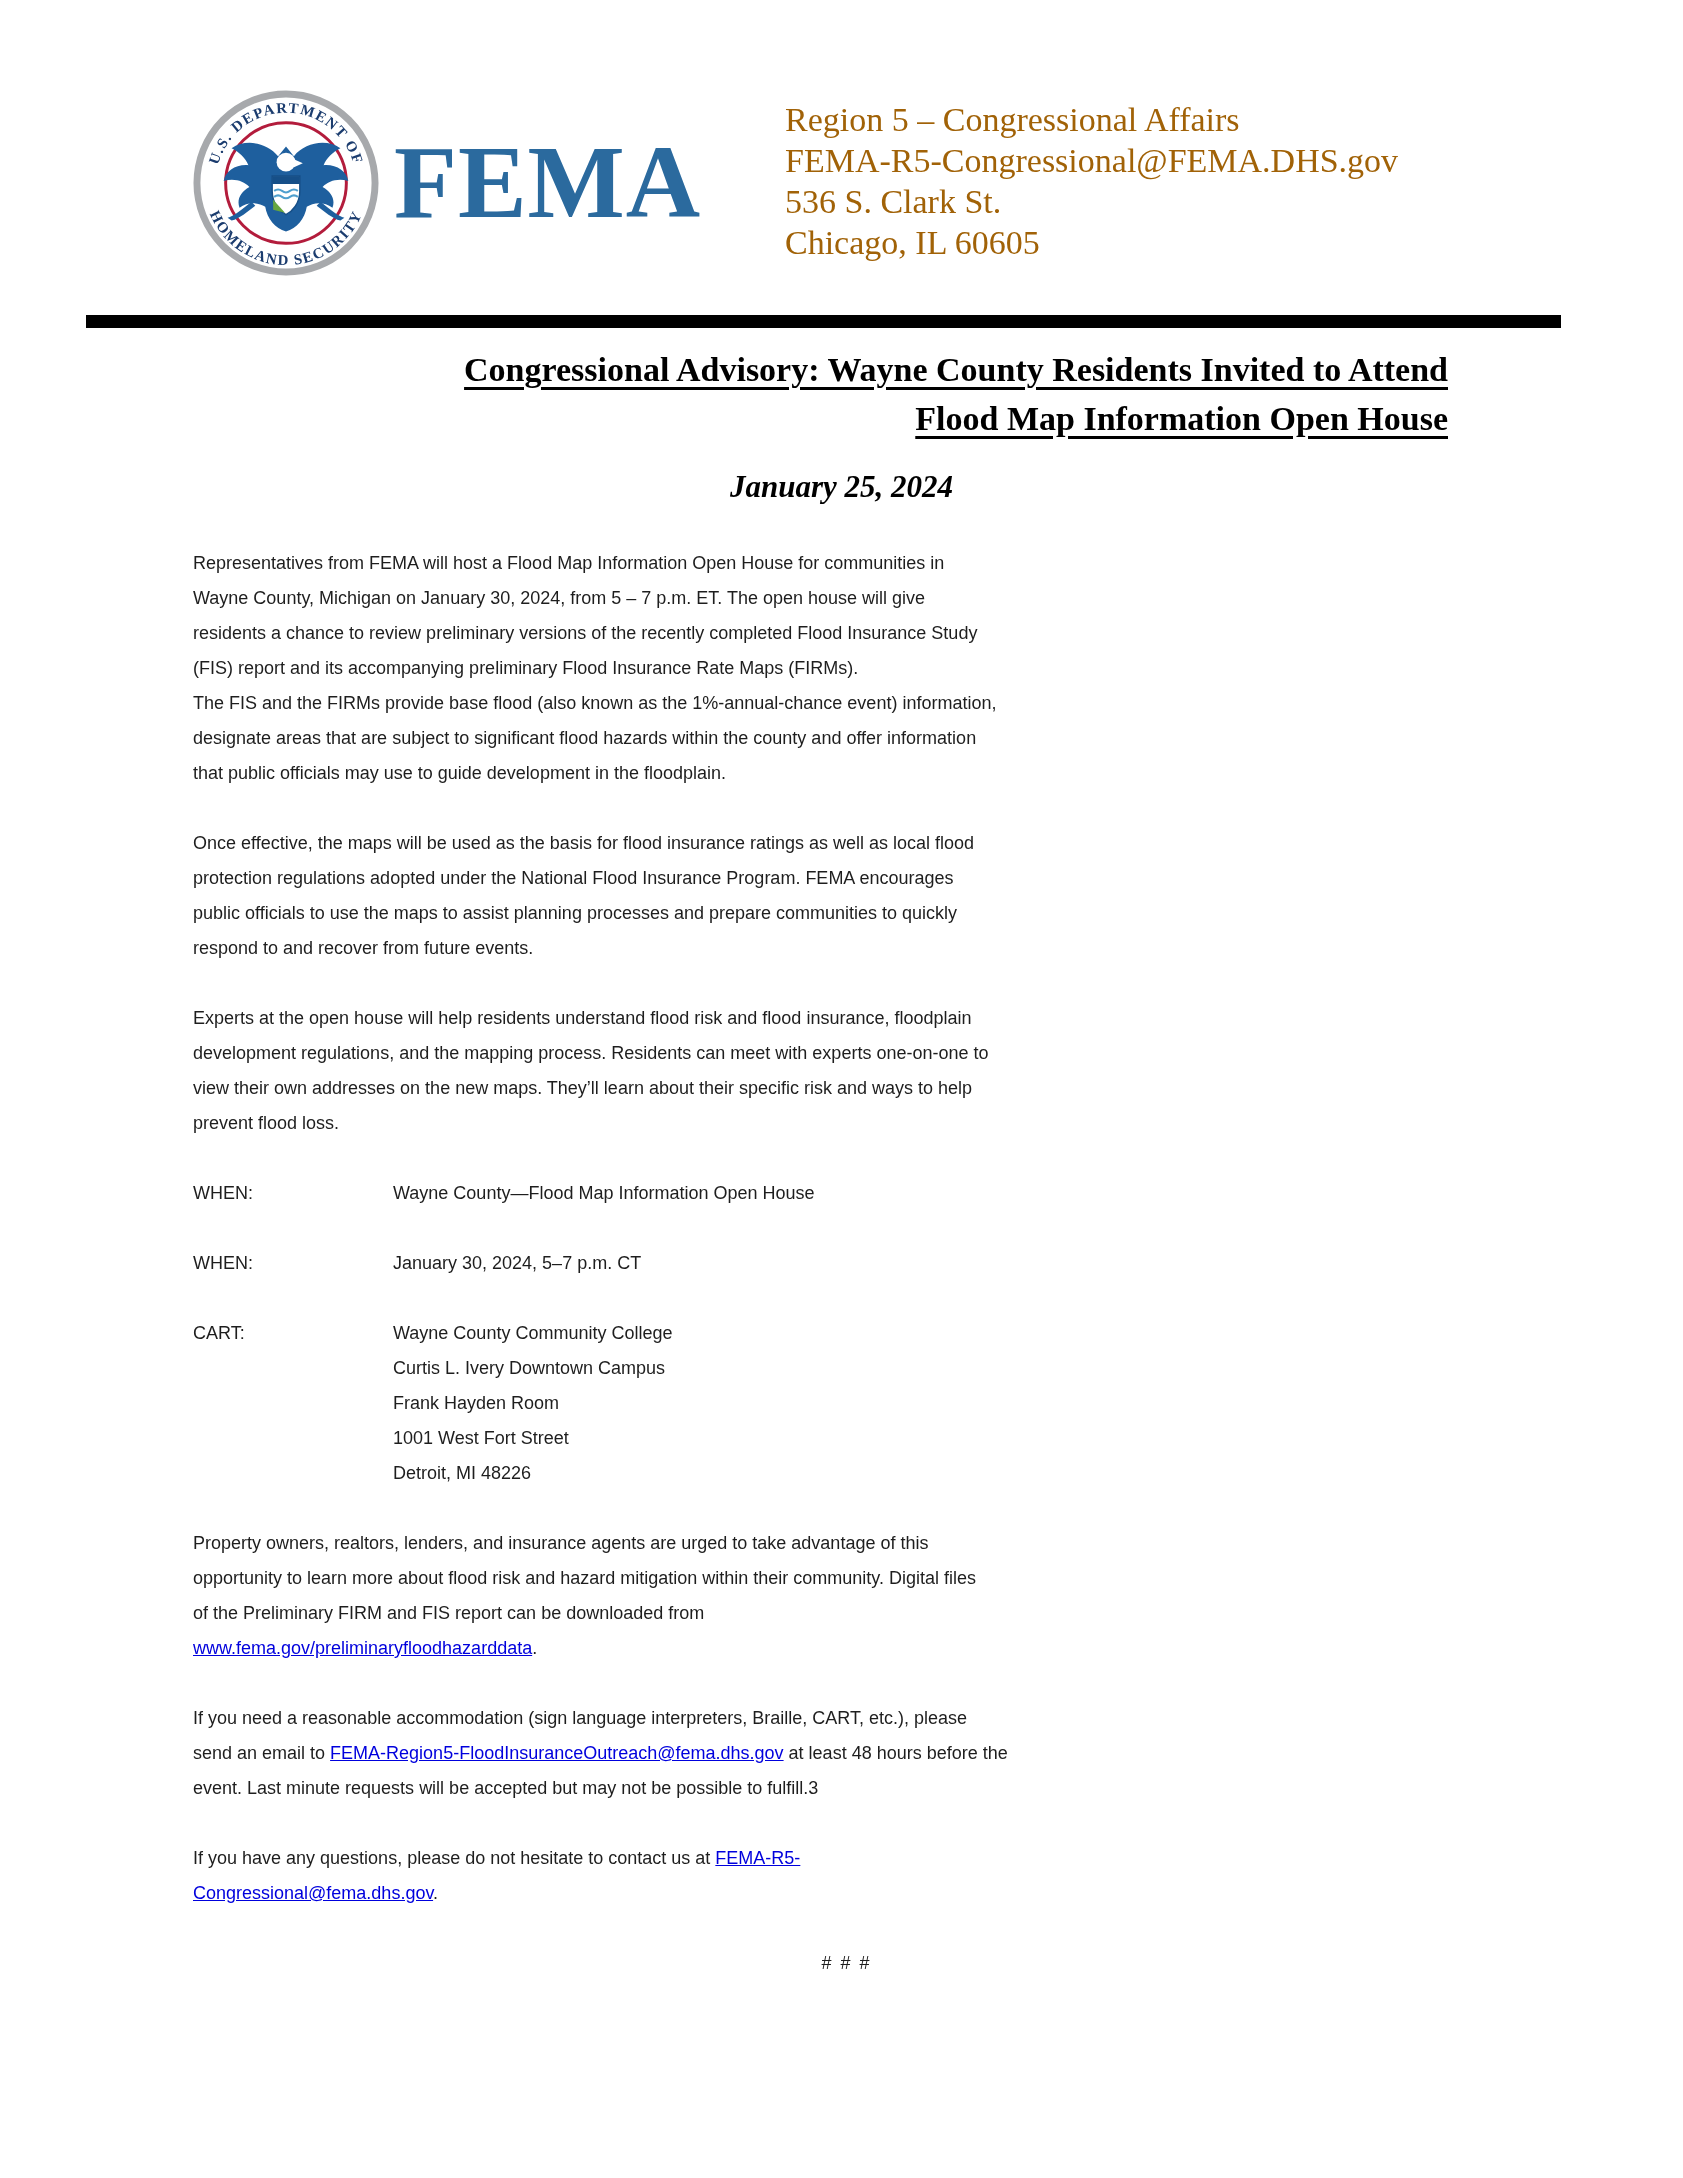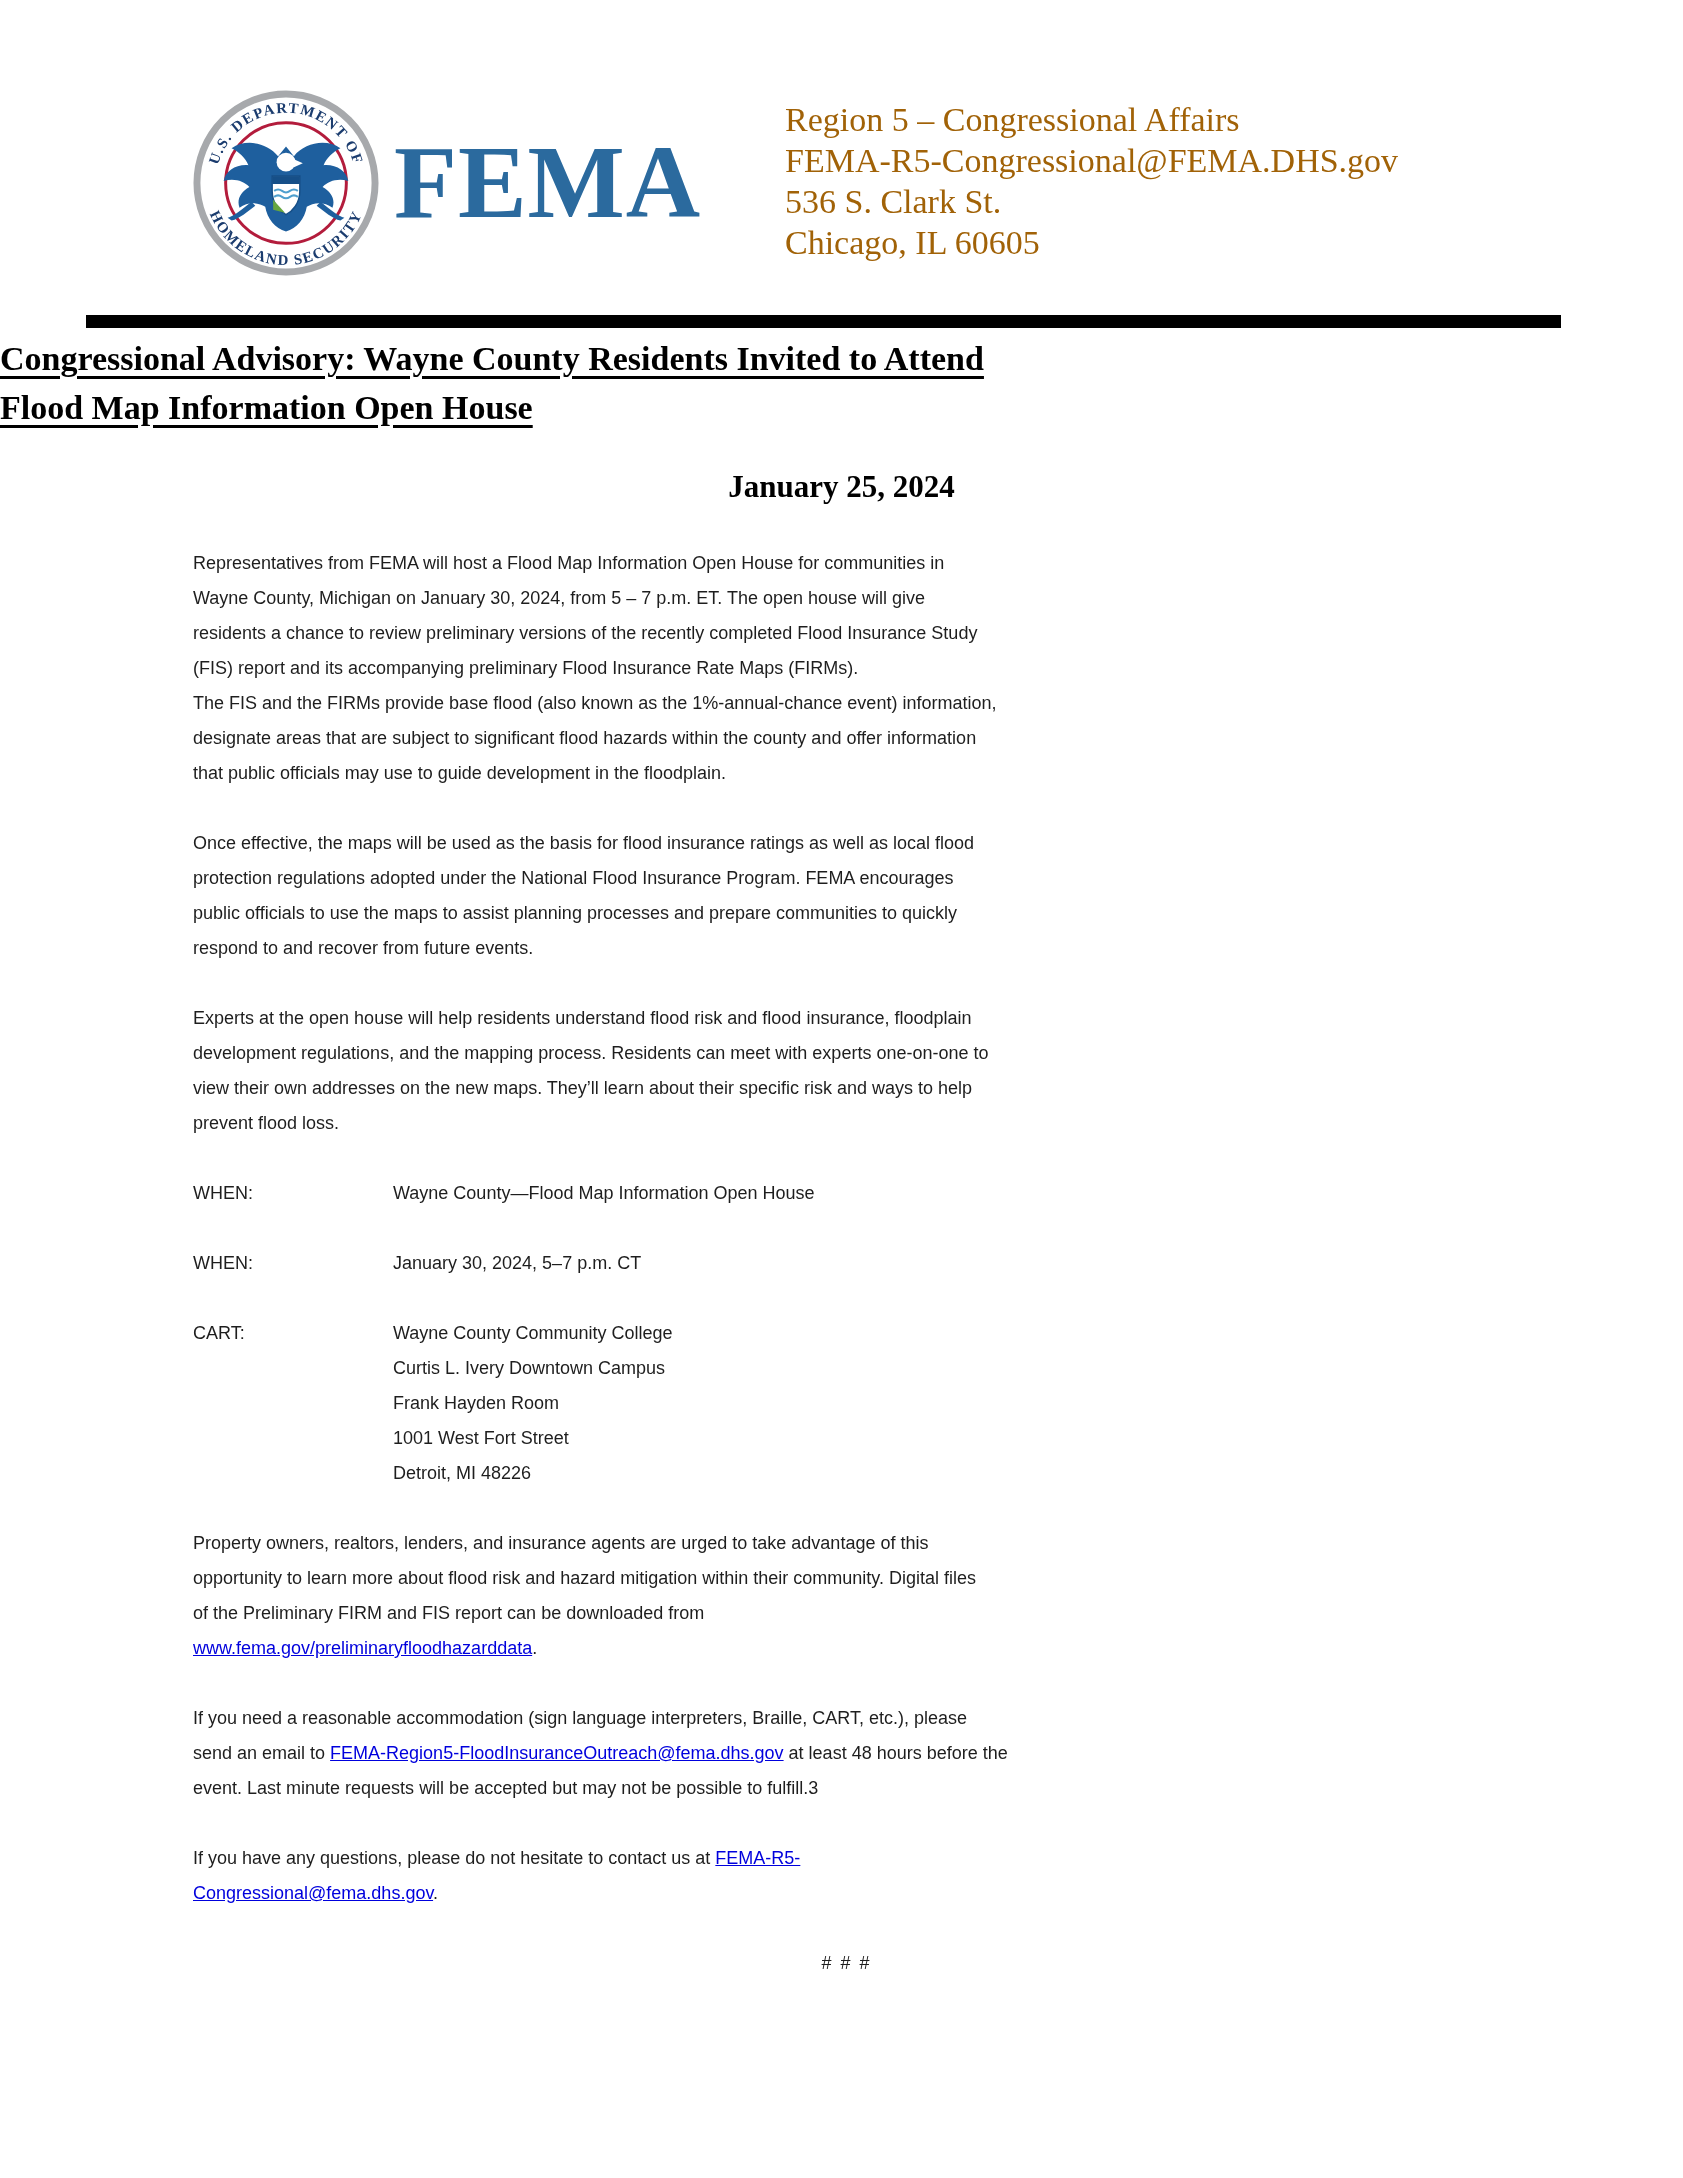--- a/index.html
+++ b/index.html
@@ -30,36 +30,36 @@
     color: #a16207;
     white-space: pre-line;
   }
   .rule {
     position: absolute; left: 86px; top: 315px;
     width: 1475px; height: 13px; background: #000000;
   }
 
   
   .title {
-    position: absolute; left: 0; top: 334px; width: 1448px;
-    text-align: left;
+    position: absolute; left: 0; top: 345px; width: 1448px;
+    text-align: right;
     font-family: "Liberation Serif", serif;
     font-weight: bold; font-size: 34px; line-height: 49px;
     color: #000000;
   }
   .title .u {
     text-decoration: underline;
     text-decoration-thickness: 3px;
     text-underline-offset: 6px;
   }
   .date {
     position: absolute; left: 0; top: 469px; width: 1683px;
     text-align: center;
     font-family: "Liberation Serif", serif;
-    font-weight: bold; font-size: 31px;
+    font-weight: bold; font-style: italic; font-size: 31px;
     color: #000000;
   }
 
   
   .body {
     position: absolute; left: 193px; top: 546px; width: 1307px;
     font-size: 18px; line-height: 35px;
   }
   .body p { margin: 0 0 35px 0; white-space: pre-wrap; }
   .meta-row { display: flex; margin: 0 0 35px 0; }

